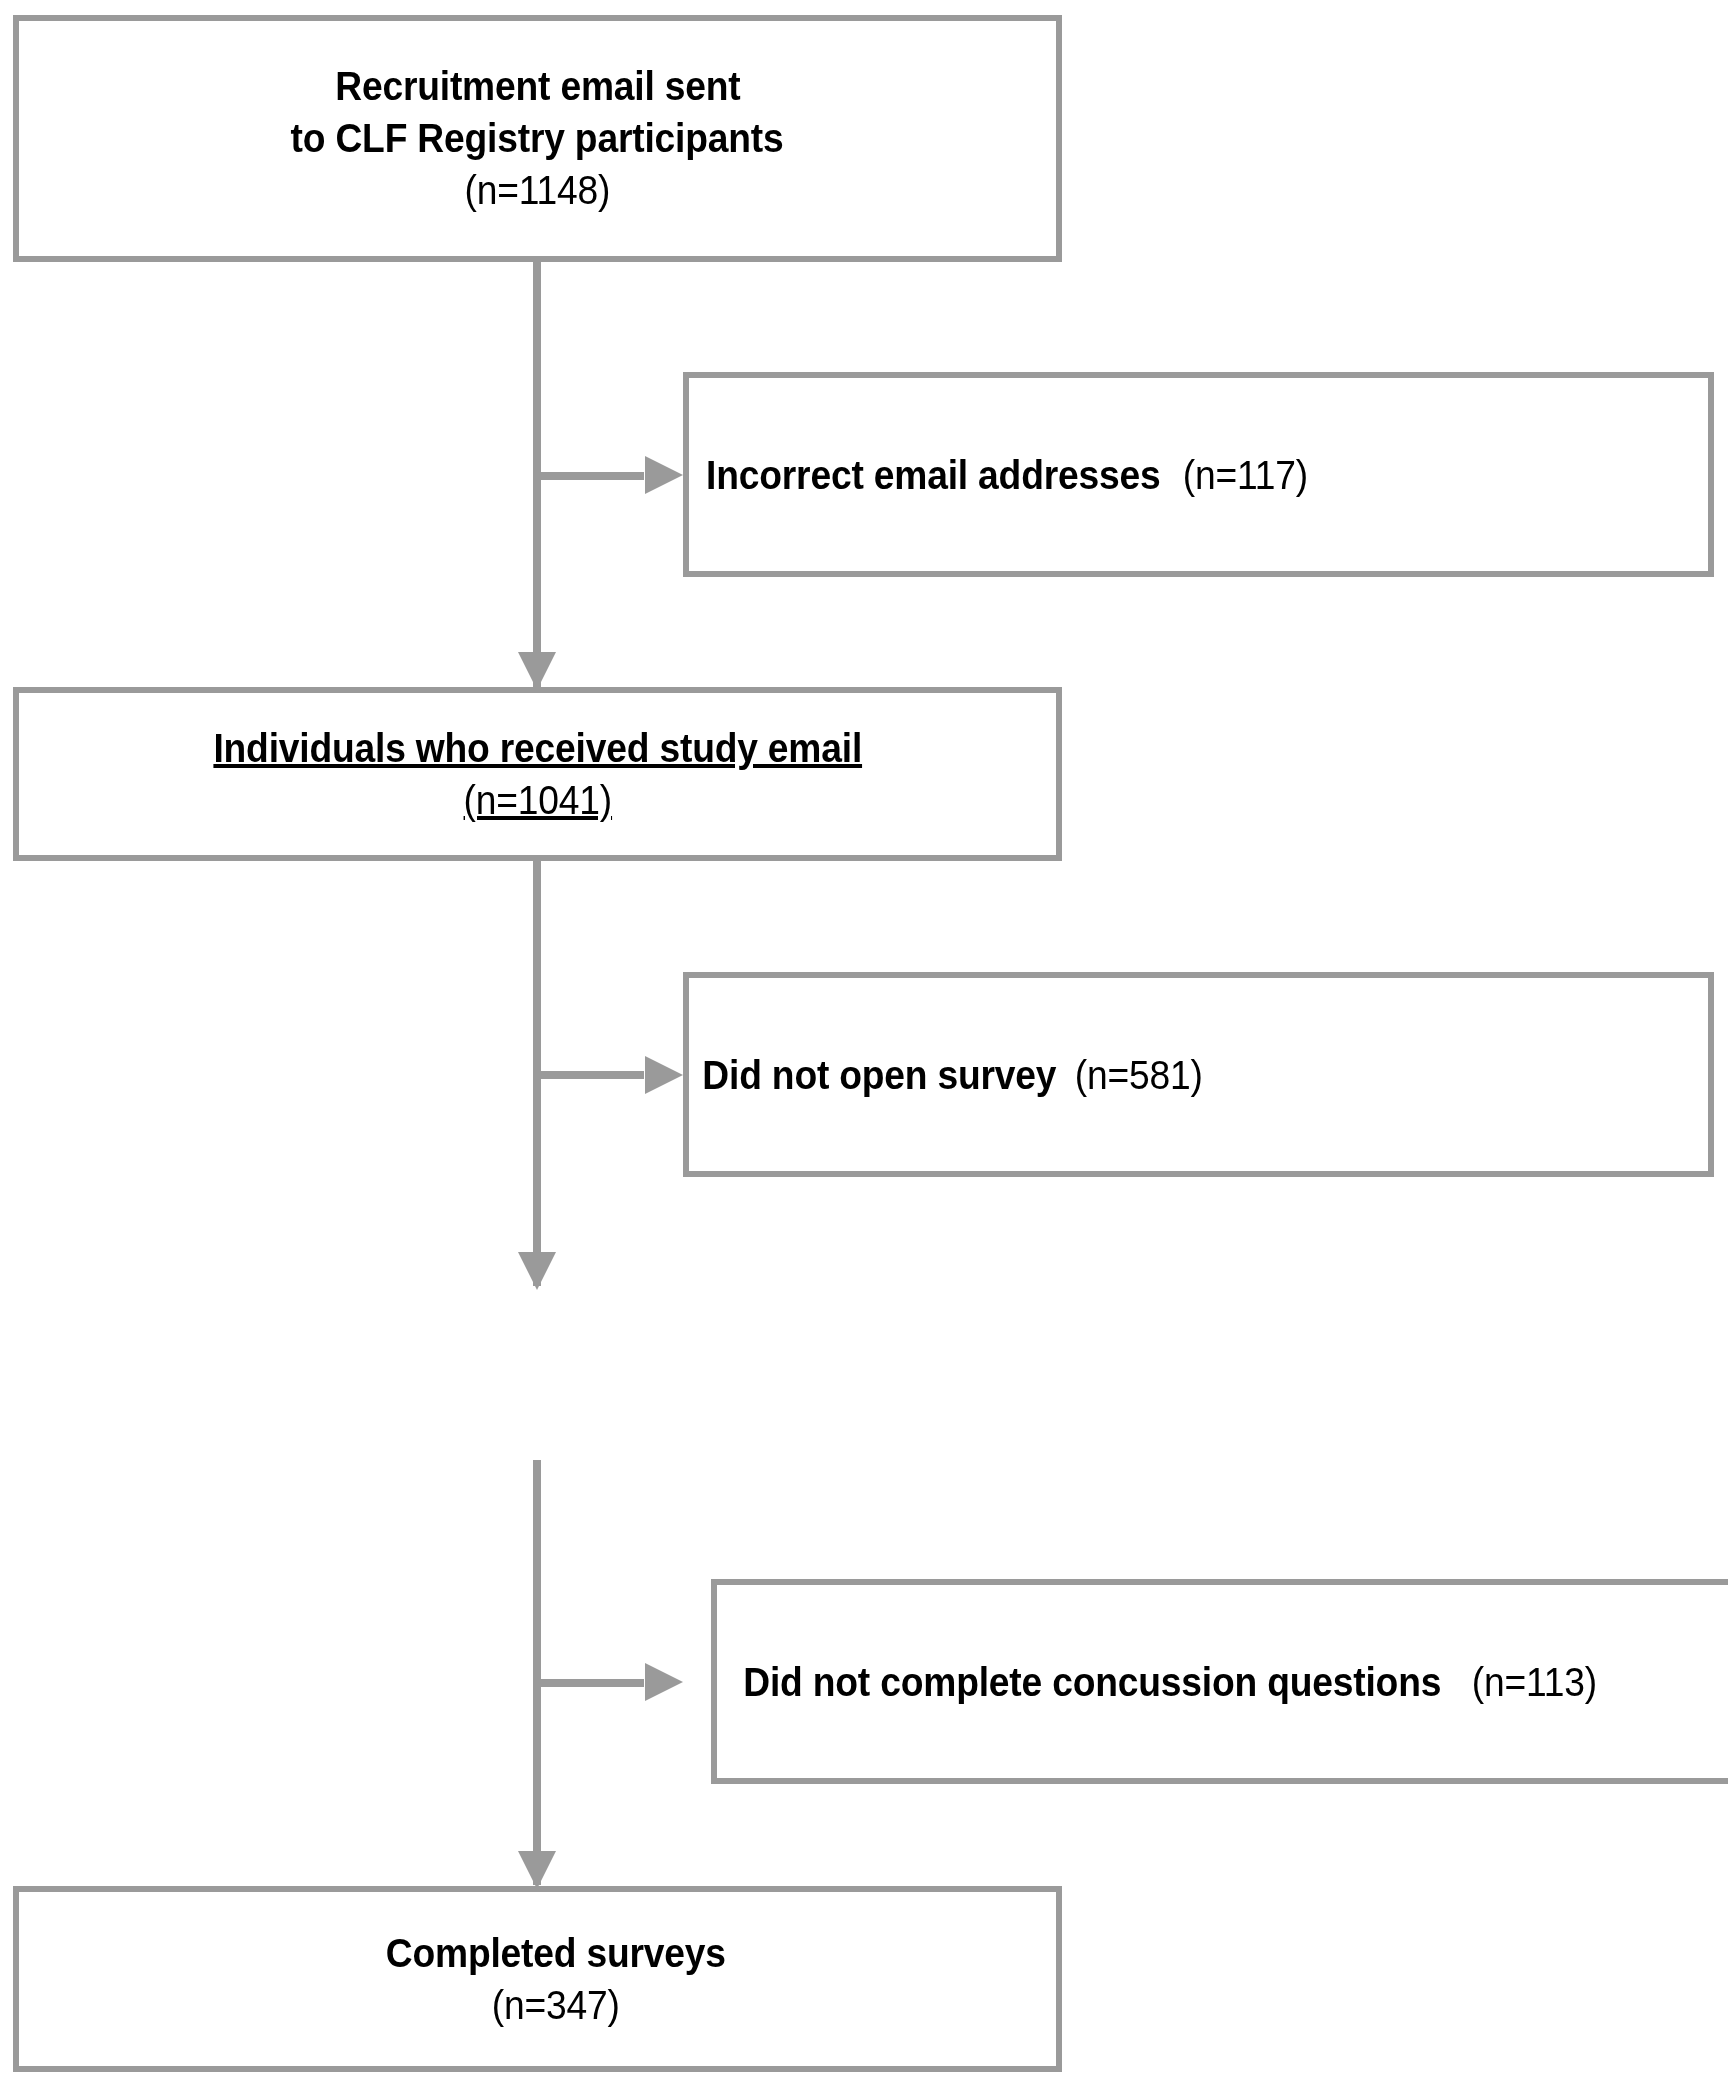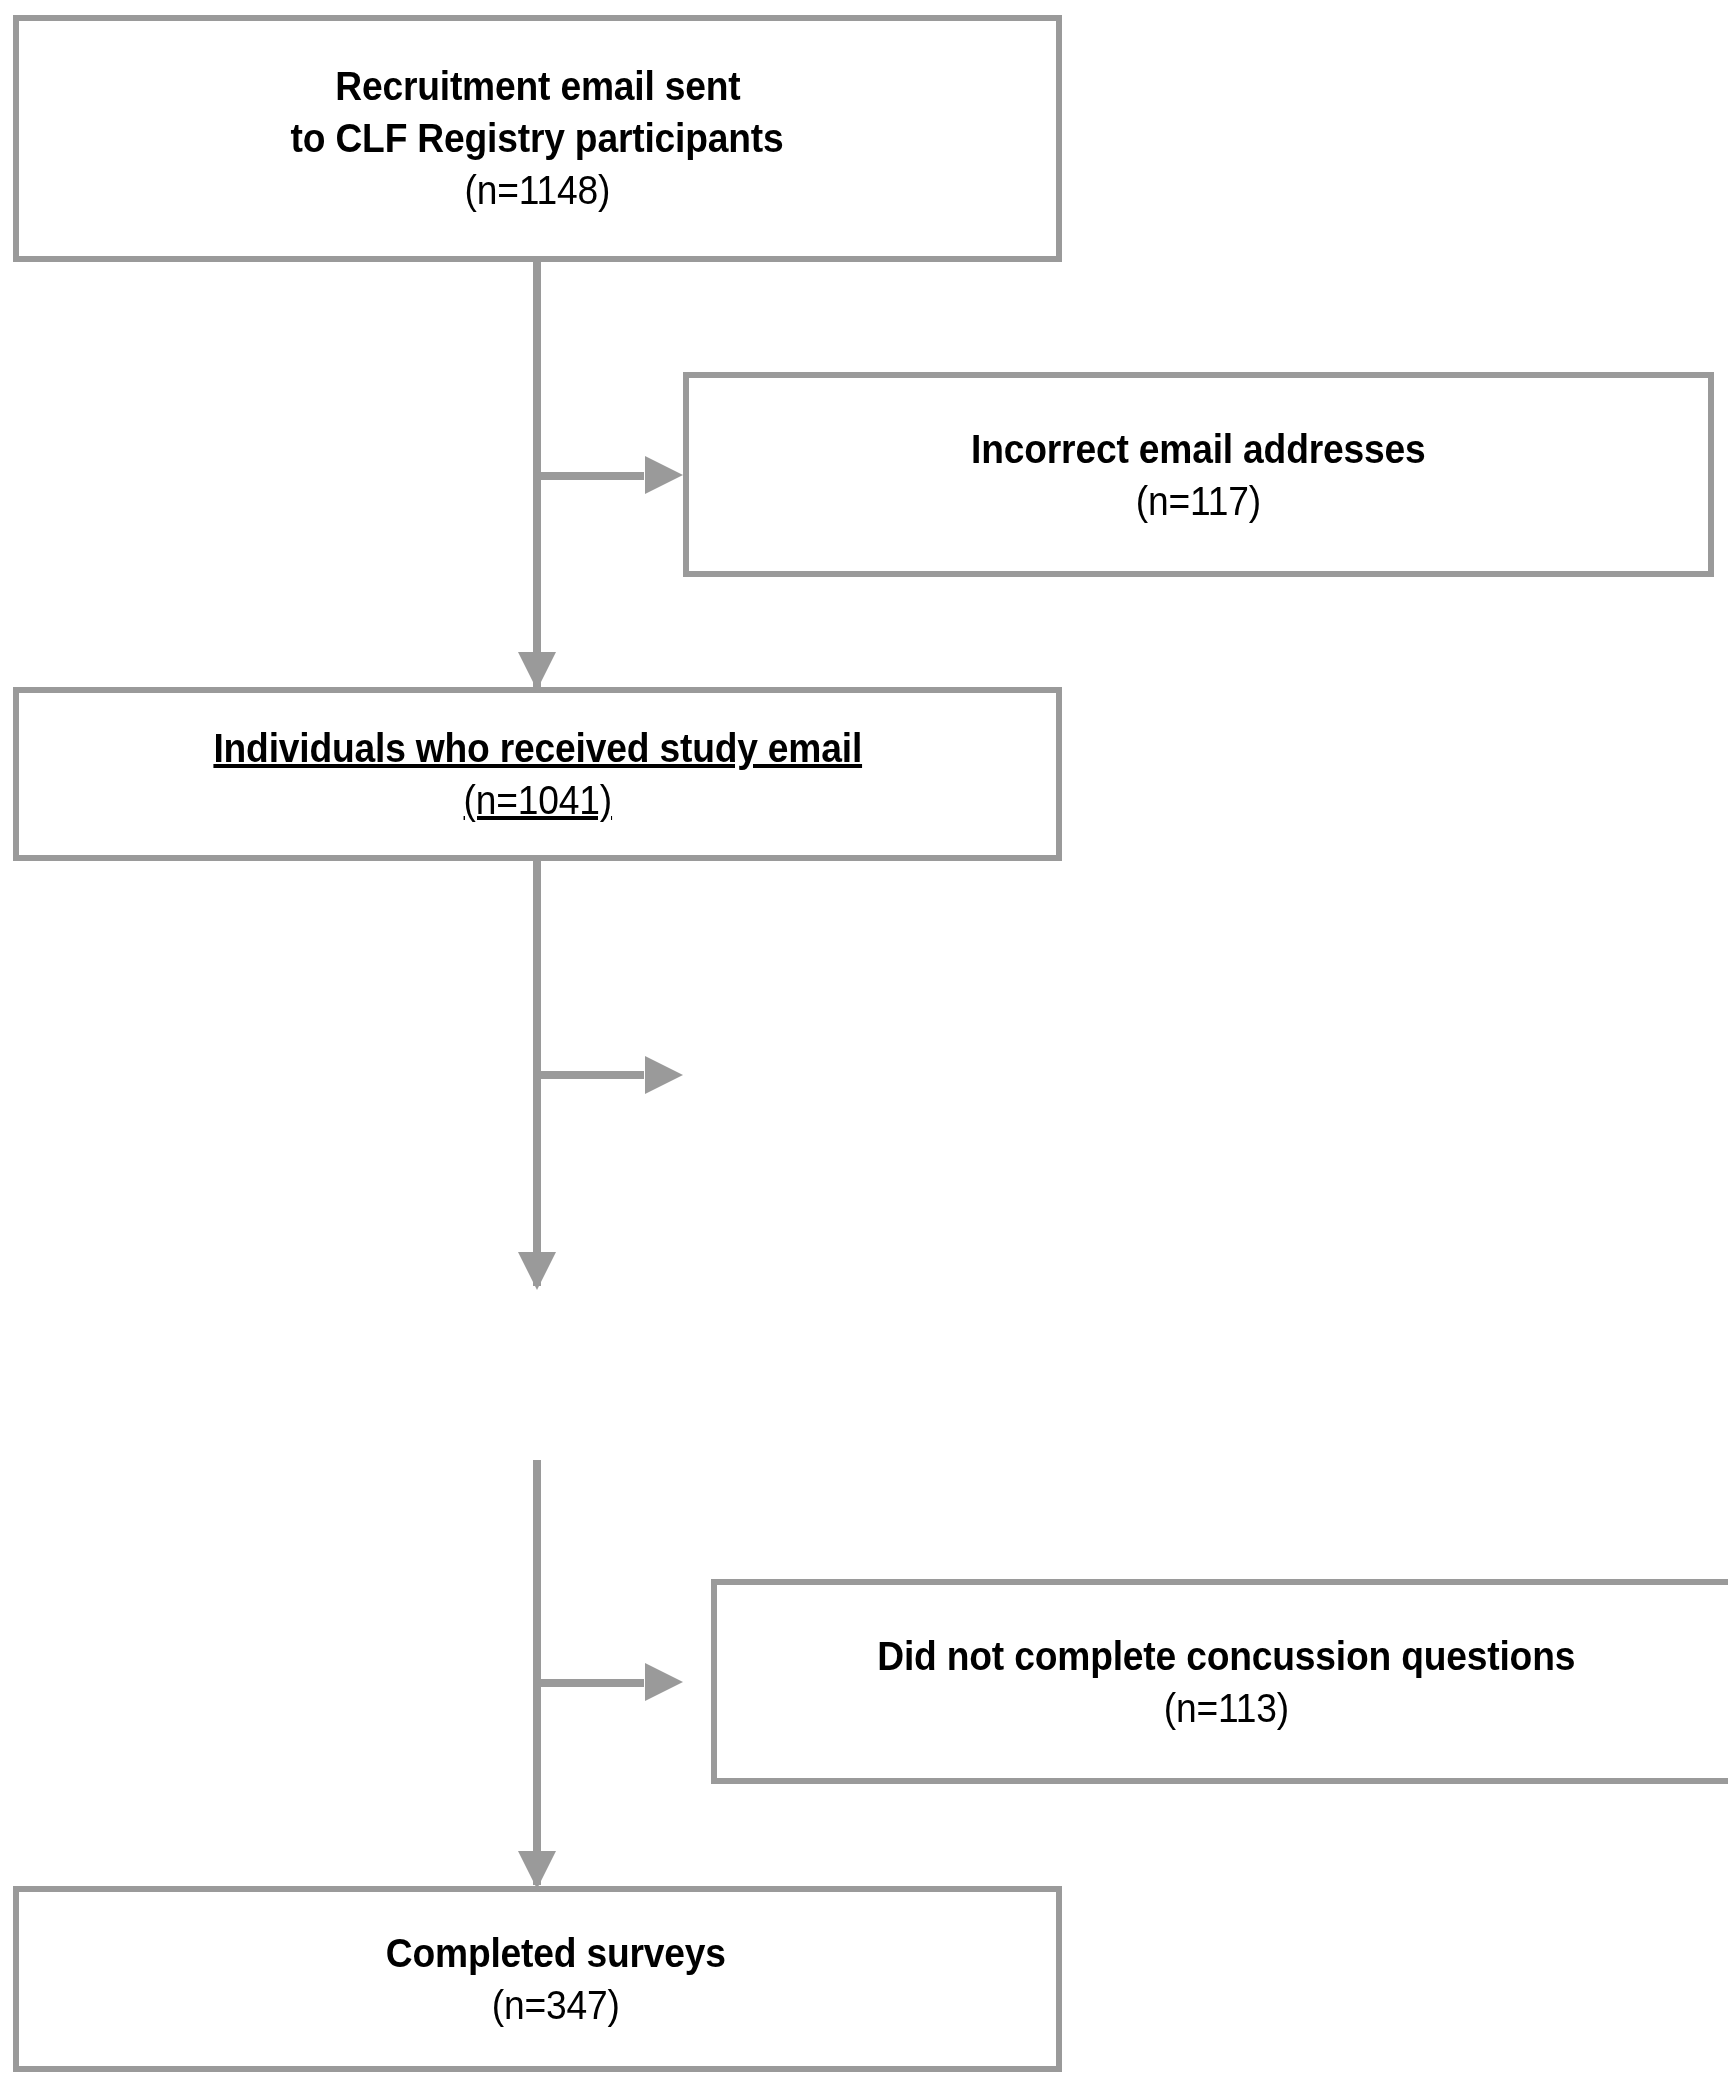--- a/index.html
+++ b/index.html
@@ -46,21 +46,21 @@
   }
   .node .line.count {
     font-weight: normal;
   }
 
   
   .node.main { left: 13px; width: 1049px; }
   
   .node.branch { left: 683px; width: 1031px; }
 
-  .node.branch .body { width: 100%; display: flex; flex-direction: column; align-items: center; }
+  .node.branch .body { width: 100%; display: flex; flex-direction: row; align-items: center; }
 
   #node-recruitment     { top: 14.6px;   height: 247px; }
   #node-incorrect-email { top: 372px;  height: 205px; }
   #node-received        { top: 687px;  height: 174px; text-decoration: underline; }
   #node-not-open        { top: 972px; height: 205px; }
   #node-began           { top: 1287px; height: 174px; }
   #node-not-complete    { top: 1579px; height: 205px; margin-left: 28px; }
   #node-completed       { top: 1886px; height: 186px; padding-left: 37px; }
 
   
@@ -142,20 +142,26 @@
       <div class="line">Incorrect email addresses</div>
       <div class="line count">(n=117)</div>
     </div>
   </div>
 
   <div class="node main" id="node-received">
     <div class="line">Individuals who received study email</div>
     <div class="line count">(n=1041)</div>
   </div>
 
+  <div class="node branch" id="node-not-open">
+    <div class="body">
+      <div class="line">Did not open survey</div>
+      <div class="line count">(n=581)</div>
+    </div>
+  </div>
 
 
   <div class="node branch" id="node-not-complete">
     <div class="body">
       <div class="line">Did not complete concussion questions</div>
       <div class="line count">(n=113)</div>
     </div>
   </div>
 
   <div class="node main" id="node-completed">

